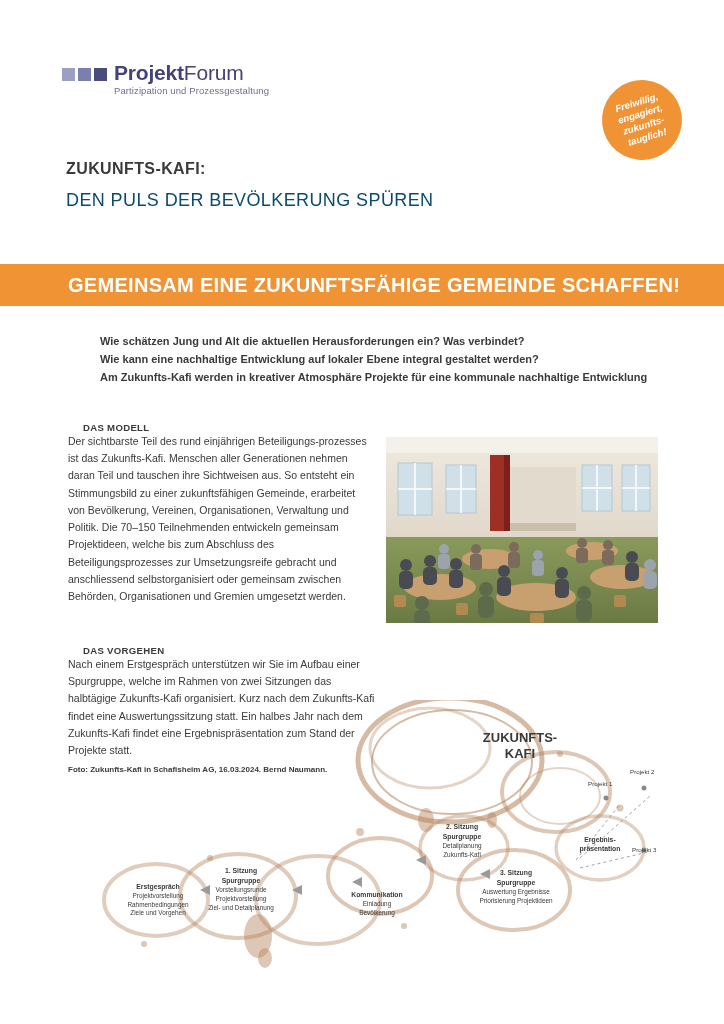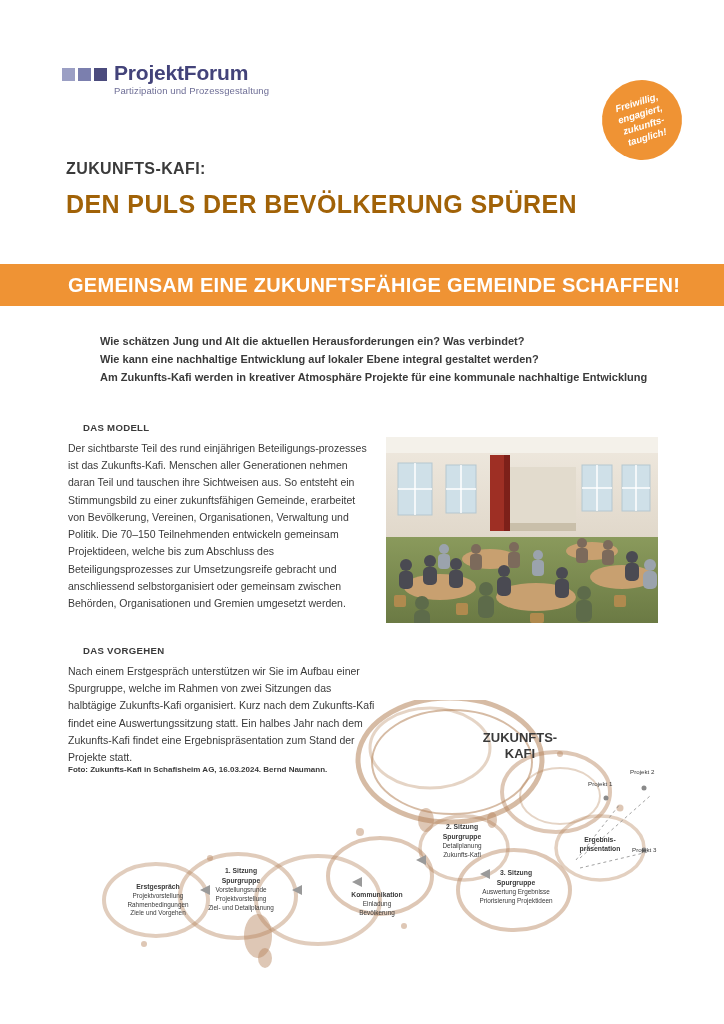--- a/index.html
+++ b/index.html
@@ -45,21 +45,21 @@
   .sq3 { background: #4b4b7d; }
   .logo-text {
     line-height: 1;
   }
   .logo-title {
     font-size: 21px;
     font-weight: bold;
     color: #43437a;
     letter-spacing: -0.2px;
   }
-  .logo-title .lt-light { font-weight: bold; text-align: center; }
+  .logo-title .lt-light { font-weight: normal; text-align: center; }
   .logo-sub {
     font-size: 9.5px;
     color: #6e6e96;
     margin-top: 3px;
     letter-spacing: 0.1px;
   }
   
   .badge {
     position: absolute;
     right: 42px;
@@ -87,23 +87,23 @@
     left: 66px;
     top: 160px;
   }
   .title-1 {
     font-size: 16px;
     font-weight: bold;
     color: #3a3a3a;
     letter-spacing: 0.4px;
   }
   .title-2 {
-    font-size: 25px;
-    font-weight: bold;
-    color: #a16207;
+    font-size: 18px;
+    font-weight: normal;
+    color: #0c4a6e;
     letter-spacing: 0.4px;
     margin-top: 12px;
   }
   
   .banner {
     position: absolute;
     left: 0;
     top: 264px;
     width: 724px;
     height: 42px;
@@ -135,21 +135,20 @@
     font-size: 9.6px;
     font-weight: bold;
     color: #3a3a3a;
     letter-spacing: 0.3px;
     padding-left: 15px;
   }
   .body-text {
     font-size: 10.5px;
     line-height: 1.64;
     color: #3a3a3a;
-    margin-top: 7px;
   }
   #model-block {
     position: absolute;
     left: 68px;
     top: 422px;
     width: 300px;
   }
   #vorgehen-block {
     position: absolute;
     left: 68px;

